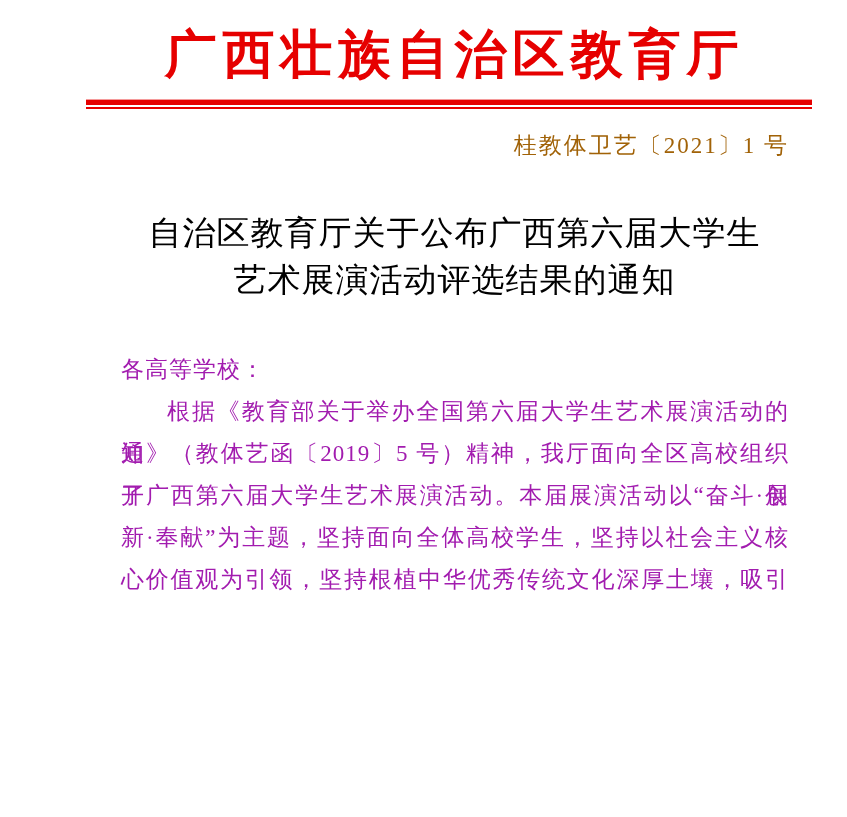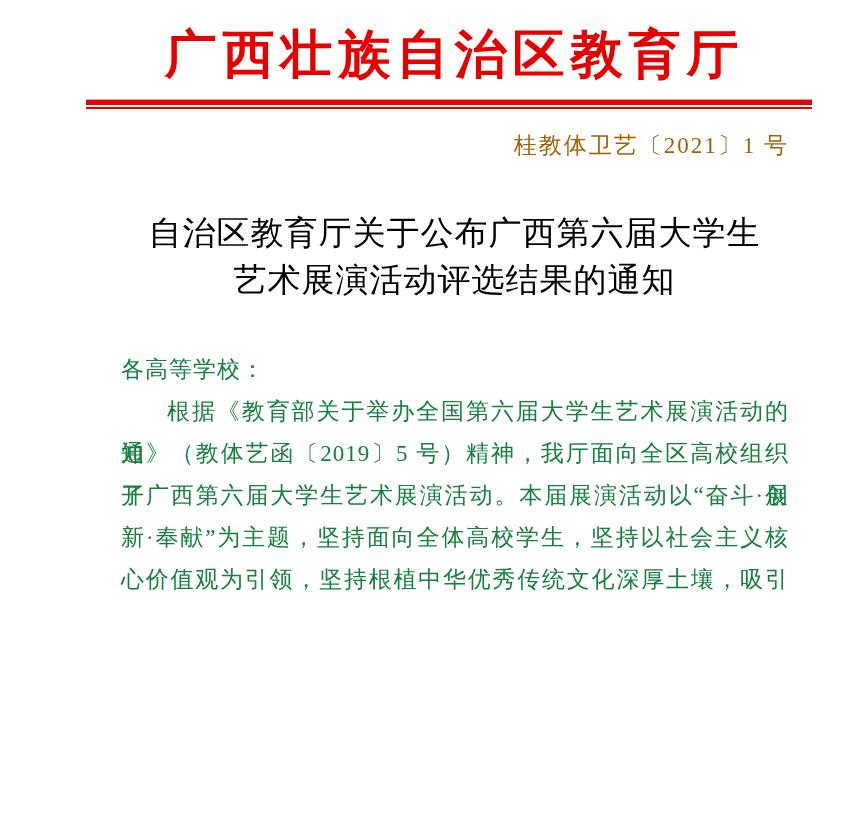--- a/index.html
+++ b/index.html
@@ -58,21 +58,21 @@
   }
   .notice-title .tline {
     display: block;
   }
   .body-block {
     margin: 45px 0 0 90px;
     width: 668px;
     font-size: 23px;
     line-height: 42px;
     letter-spacing: 1px;
-    color: #15803d;
+    color: #a21caf;
   }
   .body-line {
     height: 42px;
     white-space: nowrap;
   }
   .jline {
     white-space: normal;
     text-align: justify;
     text-align-last: justify;
   }

